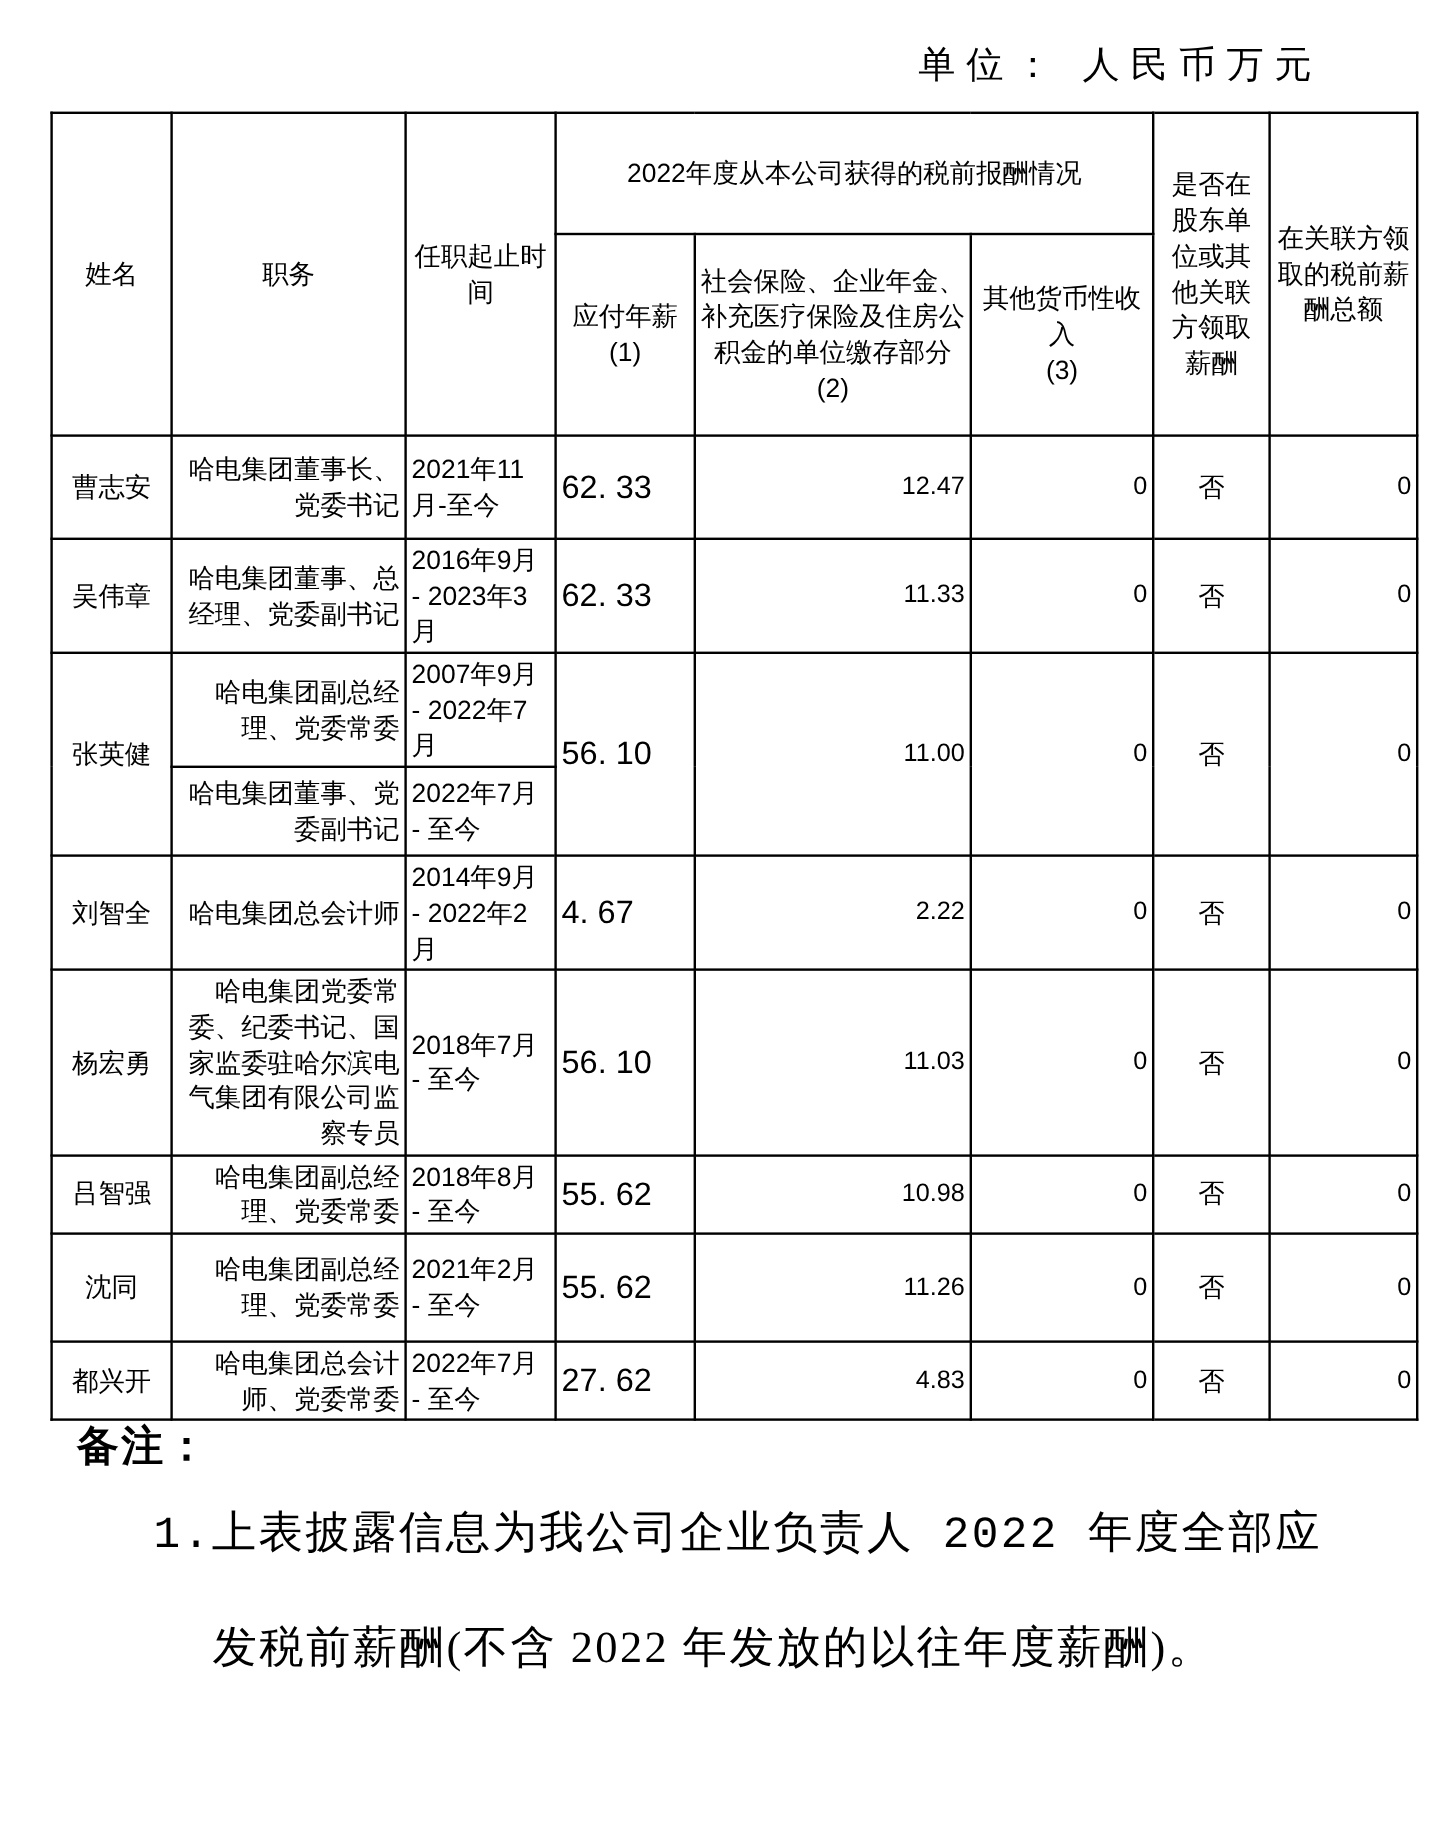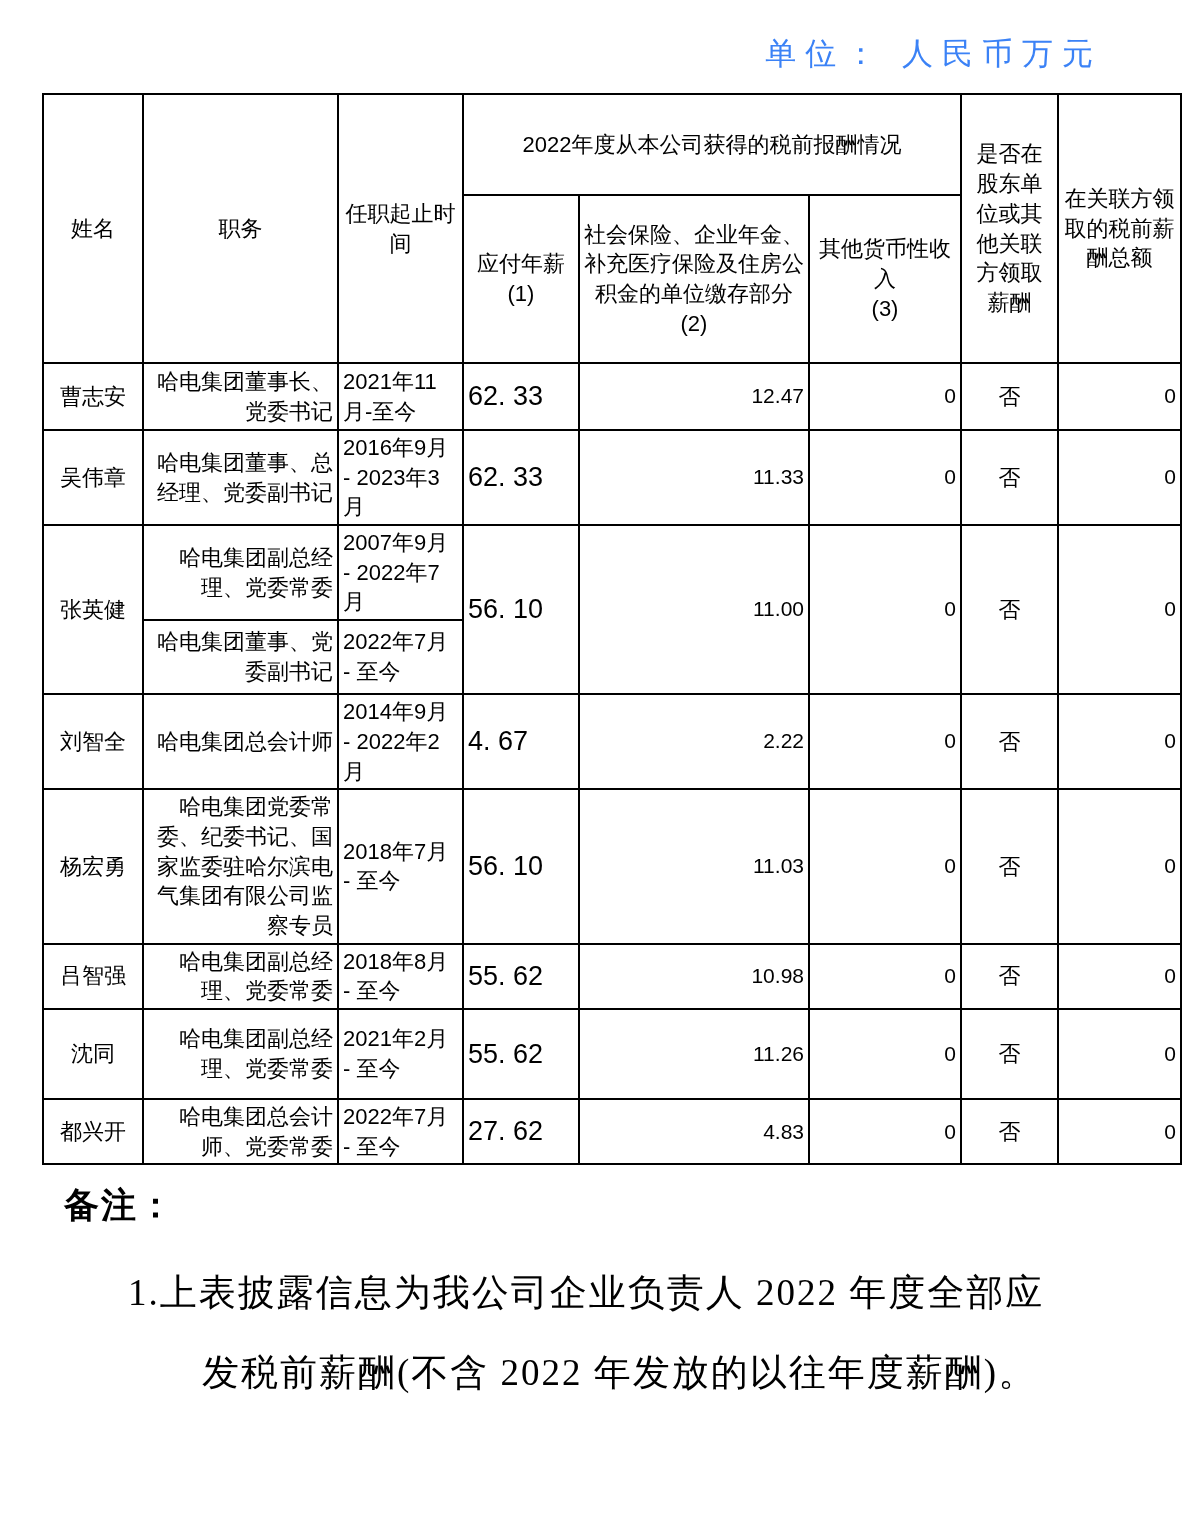--- a/index.html
+++ b/index.html
@@ -16,21 +16,21 @@
     color: #000000;
     overflow: hidden;
   }
   .unit-label {
     position: absolute;
     top: 33px;
     right: 96px;
     font-family: "Liberation Serif", serif;
     font-size: 31px;
     letter-spacing: 9px;
-    color: #3b82f6;
+    color: #000000;
     white-space: nowrap;
   }
   table.comp-table {
     position: absolute;
     left: 42px;
     top: 93px;
     width: 1138px;
     border-collapse: collapse;
     table-layout: fixed;
     font-size: 22px;
@@ -79,29 +79,28 @@
     top: 1182px;
     font-family: Liberation Serif, serif;
     font-weight: bold;
     font-size: 35px;
     letter-spacing: 2px;
   }
   .notes-line-1 {
     position: absolute;
     left: 128px;
     top: 1252px;
-    font-family: Liberation Serif, serif;
+    font-family: Liberation Mono, monospace;
     font-size: 37px;
     letter-spacing: 2px;
     white-space: nowrap;
-    margin-top: 16px;
   }
   .notes-line-2 {
     position: absolute;
-    left: 202px;
+    left: 177px;
     top: 1348px;
     font-family: "Liberation Serif", serif;
     font-size: 37px;
     letter-spacing: 2px;
     white-space: nowrap;
   }
 </style>
 </head>
 <body>
 
@@ -138,21 +137,21 @@
           <span>社会保险、企业年金、补充医疗保险及住房公积金的单位缴存部分</span>
           <span class="head-num">(2)</span>
         </th>
         <th>
           <span>其他货币性收入</span>
           <span class="head-num">(3)</span>
         </th>
       </tr>
     </thead>
     <tbody>
-      <tr style="height:67px">
+      <tr style="height:86px">
         <td class="c-name">曹志安</td>
         <td class="c-pos">哈电集团董事长、党委书记</td>
         <td class="c-term">2021年11月-至今</td>
         <td class="c-sal">62. 33</td>
         <td class="c-ins">12.47</td>
         <td class="c-oth">0</td>
         <td class="c-rel">否</td>
         <td class="c-tot">0</td>
       </tr>
       <tr style="height:74px">

